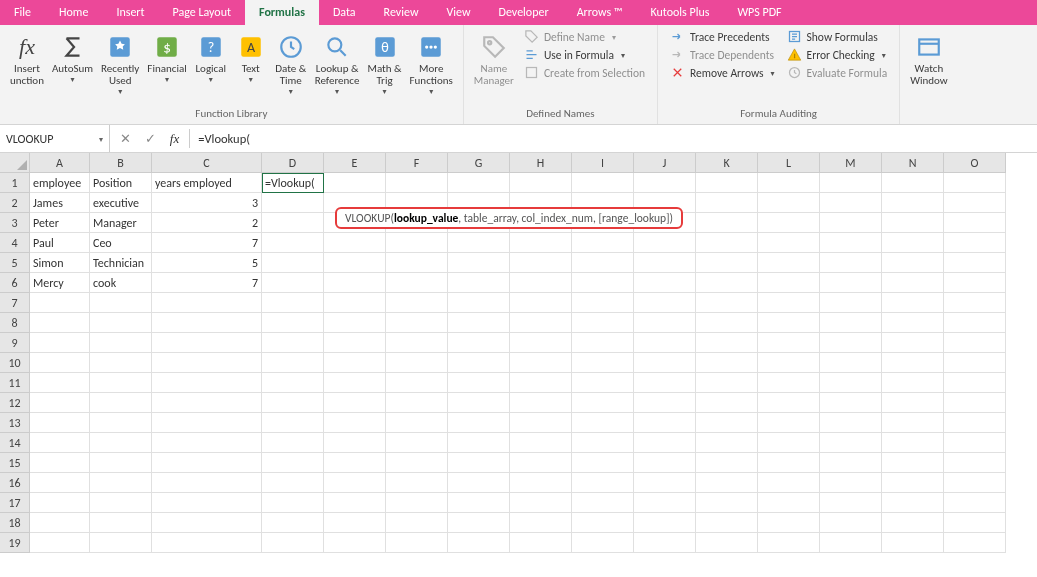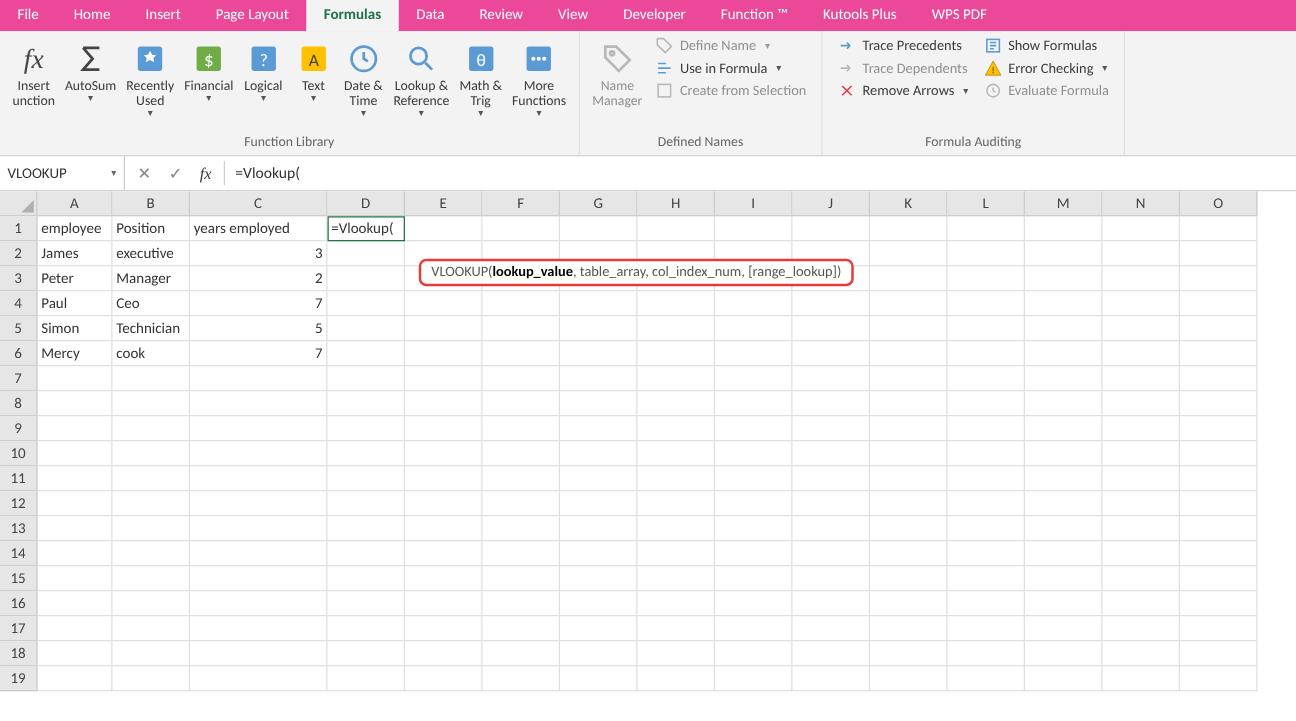--- a/index.html
+++ b/index.html
@@ -21,21 +21,21 @@
 .big-btn .icon-wrap { height: 32px; display:flex; align-items:center; justify-content:center; }
 .big-btn svg { width: 26px; height: 26px; }
 .big-btn .caret { font-size: 8px; color: #555; }
 .small-row { display: flex; flex-direction: column; gap: 3px; padding: 2px 6px; }
 .small-item { display: flex; align-items: center; gap: 5px; font-size: 11.5px; color: #3b3b3b; cursor: pointer; white-space: nowrap; }
 .small-item svg { width: 15px; height: 15px; }
 .small-caret { font-size: 8px; color: #555; margin-left: 2px; }
 
 
 .formula-bar { display: flex; align-items: center; height: 28px; border-bottom: 1px solid #d4d4d4; }
-.name-box { width: 100px; border-right: 1px solid #ccc; display: flex; align-items: center; padding: 0 6px; font-size: 12px; height: 100%; justify-content: space-between; }
+.name-box { width: 110px; border-right: 1px solid #ccc; display: flex; align-items: center; padding: 0 6px; font-size: 12px; height: 100%; justify-content: space-between; }
 .name-box .nb-caret { font-size: 8px; color: #666; }
 .fb-icons { display: flex; align-items: center; padding: 0 10px; gap: 14px; color: #666; }
 .fb-icons span { cursor: pointer; font-size: 13px; }
 .fb-fx { font-style: italic; font-family: "Times New Roman", serif; font-size: 13px; color: #333; }
 .fb-sep { width: 1px; height: 70%; background: #ccc; }
 .formula-input { flex: 1; padding: 0 8px; font-size: 12.5px; }
 
 
 .sheet-wrap { display: flex; height: calc(577px - 25px - 100px - 28px); }
 .top-corner { width: 30px; height: 20px; background: #e6e6e6; border-right: 1px solid #ccc; border-bottom: 1px solid #ccc; position: relative; }
@@ -70,21 +70,21 @@
 <div class="menu-tabs">
   <div class="menu-tab">File</div>
   <div class="menu-tab">Home</div>
   <div class="menu-tab">Insert</div>
   <div class="menu-tab">Page Layout</div>
   <div class="menu-tab active">Formulas</div>
   <div class="menu-tab">Data</div>
   <div class="menu-tab">Review</div>
   <div class="menu-tab">View</div>
   <div class="menu-tab">Developer</div>
-  <div class="menu-tab">Function ™</div>
+  <div class="menu-tab">Arrows ™</div>
   <div class="menu-tab">Kutools Plus</div>
   <div class="menu-tab">WPS PDF</div>
 </div>
 
 <div class="ribbon">
 
   <div class="ribbon-group">
     <div class="ribbon-group-body">
       <div class="big-btn">
         <div class="icon-wrap">
@@ -276,20 +276,32 @@
               <path d="M12 8v4l3 2"></path>
             </svg>
           <span>Evaluate Formula</span>
         </div>
       </div>
     </div>
     <div class="ribbon-group-label">Formula Auditing</div>
   </div>
 
   <div class="ribbon-group" style="border-right:none">
+    <div class="ribbon-group-body">
+      <div class="big-btn">
+        <div class="icon-wrap">
+            <svg viewBox="0 0 24 24" fill="none" stroke="#5b9bd5" stroke-width="2">
+              <rect x="3" y="5" width="18" height="14"></rect>
+              <path d="M3 9h18"></path>
+            </svg>
+          </div>
+        <span style="white-space:pre">Watch
+Window</span>
+      </div>
+    </div>
     <div class="ribbon-group-label"></div>
   </div>
 </div>
 
 <div class="formula-bar">
   <div class="name-box">
     <span>VLOOKUP</span>
     <span class="nb-caret">▾</span>
   </div>
   <div class="fb-icons">

